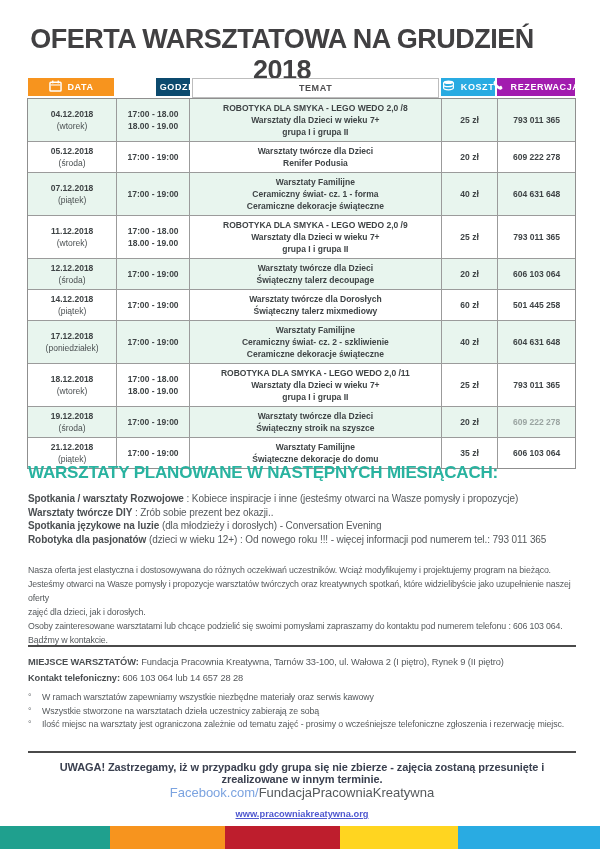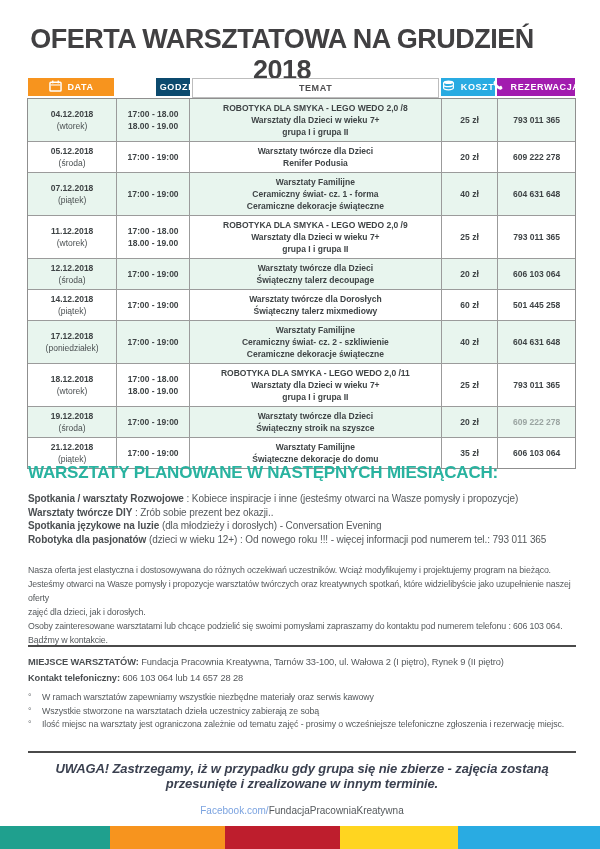--- a/index.html
+++ b/index.html
@@ -49,22 +49,22 @@
   .sec-info{position:absolute; top:645px; left:28px; width:548px; border-top:2px solid #4a4a4a; padding-top:7px;}
   .info-line{font-size:9.3px; color:#55595c; line-height:16px; letter-spacing:-0.1px;}
   .info-line b{color:#4a4e51; font-weight:700;}
   .notes{margin-top:5px;}
   .note{font-size:8.8px; color:#55595c; line-height:13.5px; display:flex; letter-spacing:-0.1px;}
   .note .marker{width:14px; flex:0 0 14px; text-align:left; color:#6a6e71;}
   .note-red{font-size:8.8px; color:#EE4B5C; line-height:13.5px; padding-left:14px; letter-spacing:-0.1px;}
 
   
   .sec-footer{position:absolute; top:751px; left:28px; width:548px; border-top:2px solid #4a4a4a; text-align:center;}
-  .warning{margin-top:8px; font-size:13px; font-weight:700; color:#3b4150; letter-spacing:-0.1px;font-style:italic;}
-  .fb{margin-top:14px; font-size:10px; text-decoration:none;}
+  .warning{margin-top:8px; font-size:11px; font-weight:700; color:#3b4150; letter-spacing:-0.1px;}
+  .fb{font-size:13px; text-decoration:none;}
   .fb .fb-pre{color:#7BA3E0;} .fb .fb-name{color:#55595c;}
   .www{display:inline-block; margin-top:9px; font-size:9.3px; color:#4F58CF; font-weight:700; text-decoration:underline;}
 
   
   .stripe{position:absolute; left:0; top:826px; width:600px; height:23px; display:flex;}
   .stripe div{height:100%;}
 </style>
 </head>
 <body>
 

